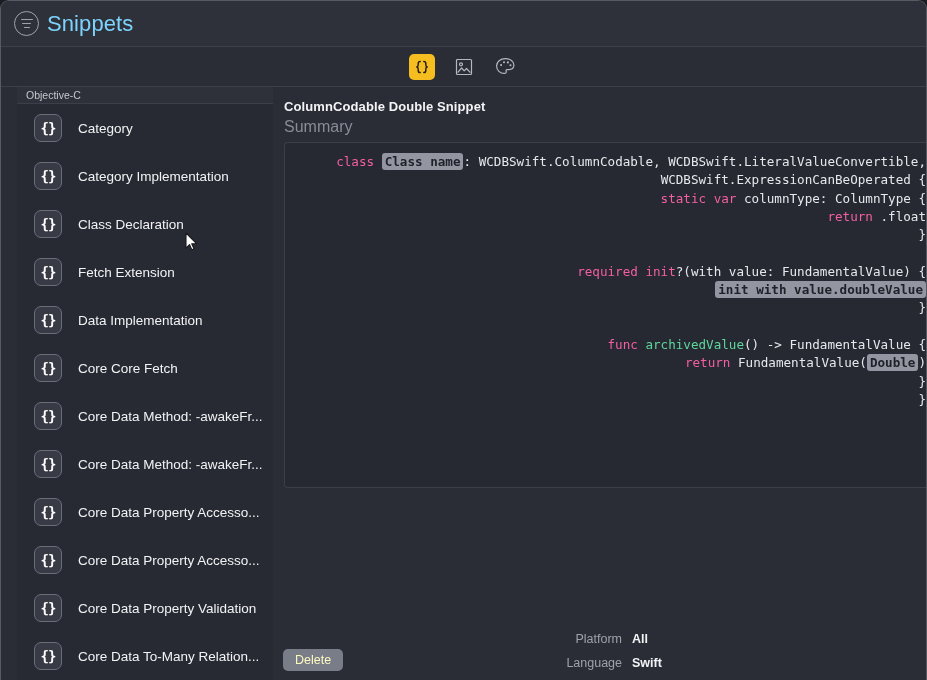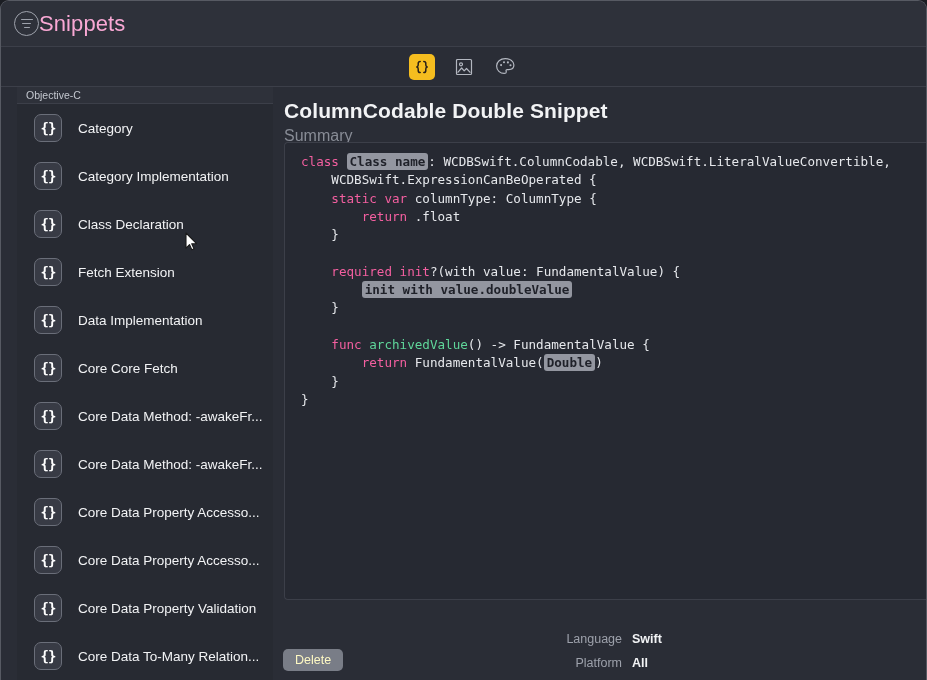--- a/index.html
+++ b/index.html
@@ -46,23 +46,23 @@
     justify-content: center;
     gap: 2.5px;
     flex: 0 0 auto;
   }
   #filter-icon i { display: block; height: 1.6px; background: #9ea2ac; border-radius: 1px; }
   #filter-icon i:nth-child(1) { width: 12px; }
   #filter-icon i:nth-child(2) { width: 9px; }
   #filter-icon i:nth-child(3) { width: 6px; }
 
   #window-title {
-    margin-left: 0;
+    margin-left: 8px;
     font-size: 22px;
-    color: #f9a8d4;
+    color: #7dd3fc;
     letter-spacing: .1px;
   }
 
   
   #toolbar {
     position: absolute;
     left: 0; top: 46px;
     width: 100%;
     height: 40px;
     background: #2a2d36;
@@ -152,43 +152,44 @@
   
   #main {
     position: absolute;
     left: 272px; top: 86px;
     right: 0; bottom: 0;
     background: #2a2d36;
   }
 
   #detail-header { padding: 12px 0 0 11px; }
   #detail-title {
-    font-size: 21px;
+    font-size: 13px;
     font-weight: bold;
     color: #f2f3f5;
     letter-spacing: .1px;
   }
   #detail-summary {
     margin-top: 4px;
     font-size: 16px;
     color: #888c96;
   }
 
   #code-box {
     position: absolute;
     left: 11px;
     top: 55px;
     right: 0;
-    height: 458px;
+    height: 346px;
     background: #262932;
     border: 1px solid #3c3f49;
     border-right: none;
     border-radius: 4px 0 0 4px;
     padding: 10px 0 0 16px;
     overflow: hidden;
+    text-align: right;
   }
 
   #code {
     font-family: "DejaVu Sans Mono", monospace;
     font-size: 12.6px;
     line-height: 18.3px;
     color: #e6e8ec;
     white-space: pre;
   }
   .kw   { color: #f45fa0; }
@@ -354,26 +355,26 @@
       <div id="detail-title">ColumnCodable Double Snippet</div>
       <div id="detail-summary">Summary</div>
     </div>
 
     <div id="code-box">
       <div id="code"><div><span class="kw">class </span><span class="ph">Class name</span><span>: WCDBSwift.ColumnCodable, WCDBSwift.LiteralValueConvertible,</span></div><div><span>    WCDBSwift.ExpressionCanBeOperated {</span></div><div><span>    </span><span class="kw">static var</span><span> columnType: ColumnType {</span></div><div><span>        </span><span class="kw">return</span><span> .float</span></div><div><span>    }</span></div><div>&nbsp;</div><div><span>    </span><span class="kw">required init</span><span>?(with value: FundamentalValue) {</span></div><div><span>        </span><span class="ph">init with value.doubleValue</span></div><div><span>    }</span></div><div>&nbsp;</div><div><span>    </span><span class="kw">func</span><span> </span><span class="fn">archivedValue</span><span>() -&gt; FundamentalValue {</span></div><div><span>        </span><span class="kw">return</span><span> FundamentalValue(</span><span class="ph">Double</span><span>)</span></div><div><span>    }</span></div><div><span>}</span></div></div>
     </div>
 
     <div id="meta">
         <div class="meta-row">
+          <div class="meta-label">Platform</div>
+          <div class="meta-value">All</div>
+        </div>
+        <div class="meta-row">
           <div class="meta-label">Language</div>
           <div class="meta-value">Swift</div>
-        </div>
-        <div class="meta-row">
-          <div class="meta-label">Platform</div>
-          <div class="meta-value">All</div>
         </div>
       </div>
 
     <button id="delete-button">Delete</button>
   </div>
 
   <svg id="cursor" viewBox="0 0 14 20">
     <path d="M1 1l0 15.2 3.5-3.6 2.3 5.1 2.2-1-2.3-5h4.8z" fill="#ffffff" stroke="#1a1a1a" stroke-width="1.1" stroke-linejoin="round"></path>
   </svg>
 

